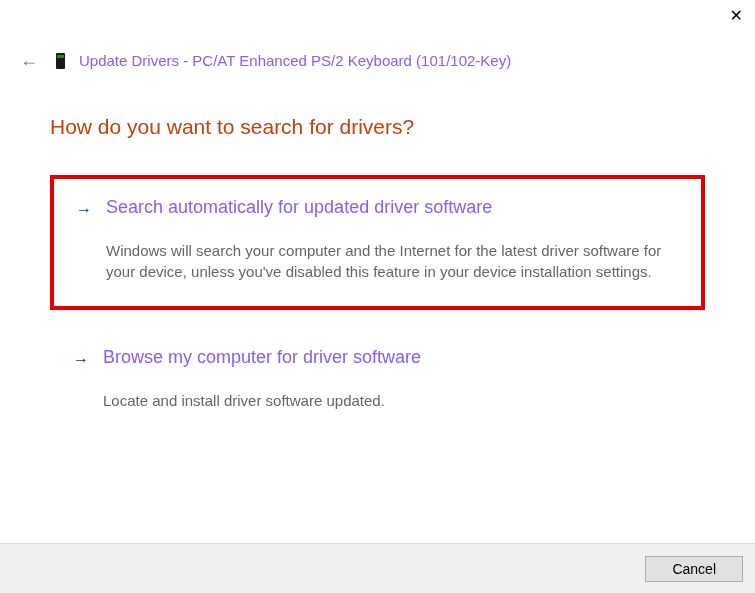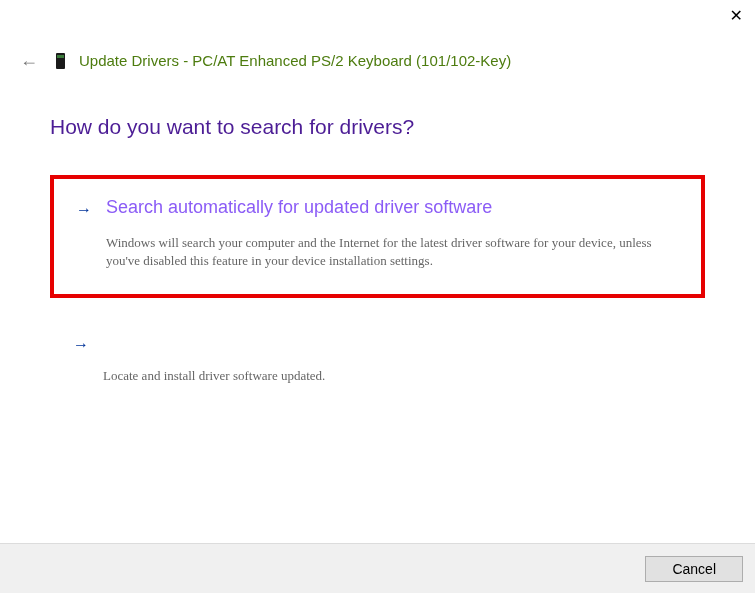--- a/index.html
+++ b/index.html
@@ -48,28 +48,28 @@
       content: "";
       position: absolute;
       top: 2px;
       left: 1px;
       right: 1px;
       height: 3px;
       background: #3a7a3a;
     }
     .title {
       font-size: 15px;
-      color: #4d7c0f;
+      color: #8b5cf6;
       font-weight: 400;
     }
     .content {
       padding: 44px 50px 0 50px;
     }
     .heading {
-      color: #4c1d95;
+      color: #c2410c;
       font-size: 21px;
       font-weight: 400;
       margin-bottom: 36px;
     }
     .option {
       padding: 18px 22px 24px 22px;
       margin-bottom: 18px;
       cursor: pointer;
       border: 1px solid transparent;
     }
@@ -86,25 +86,24 @@
       font-size: 16px;
       line-height: 1;
     }
     .option-title {
       color: #8b5cf6;
       font-size: 18px;
       font-weight: 400;
     }
     .option-desc {
       color: #666666;
-      font-size: 13px;
+      font-size: 15px;
       margin-left: 30px;
-      margin-top: 16px;
+      margin-top: 22px;
       line-height: 1.4;
-      font-family: Liberation Serif, serif;
     }
     .footer {
       position: absolute;
       bottom: 0;
       left: 0;
       right: 0;
       height: 50px;
       background: #f0f0f0;
       border-top: 1px solid #dcdcdc;
       display: flex;
@@ -139,20 +138,21 @@
     <div class="option-header">
       <span class="option-arrow">→</span>
       <span class="option-title">Search automatically for updated driver software</span>
     </div>
     <div class="option-desc">Windows will search your computer and the Internet for the latest driver software for your device, unless you've disabled this feature in your device installation settings.</div>
   </div>
 
   <div class="option">
     <div class="option-header">
       <span class="option-arrow">→</span>
+      <span class="option-title">Browse my computer for driver software</span>
     </div>
     <div class="option-desc">Locate and install driver software updated.</div>
   </div>
 </div>
 
 <div class="footer">
   <button class="cancel-btn">Cancel</button>
 </div>
 
 </body></html>

